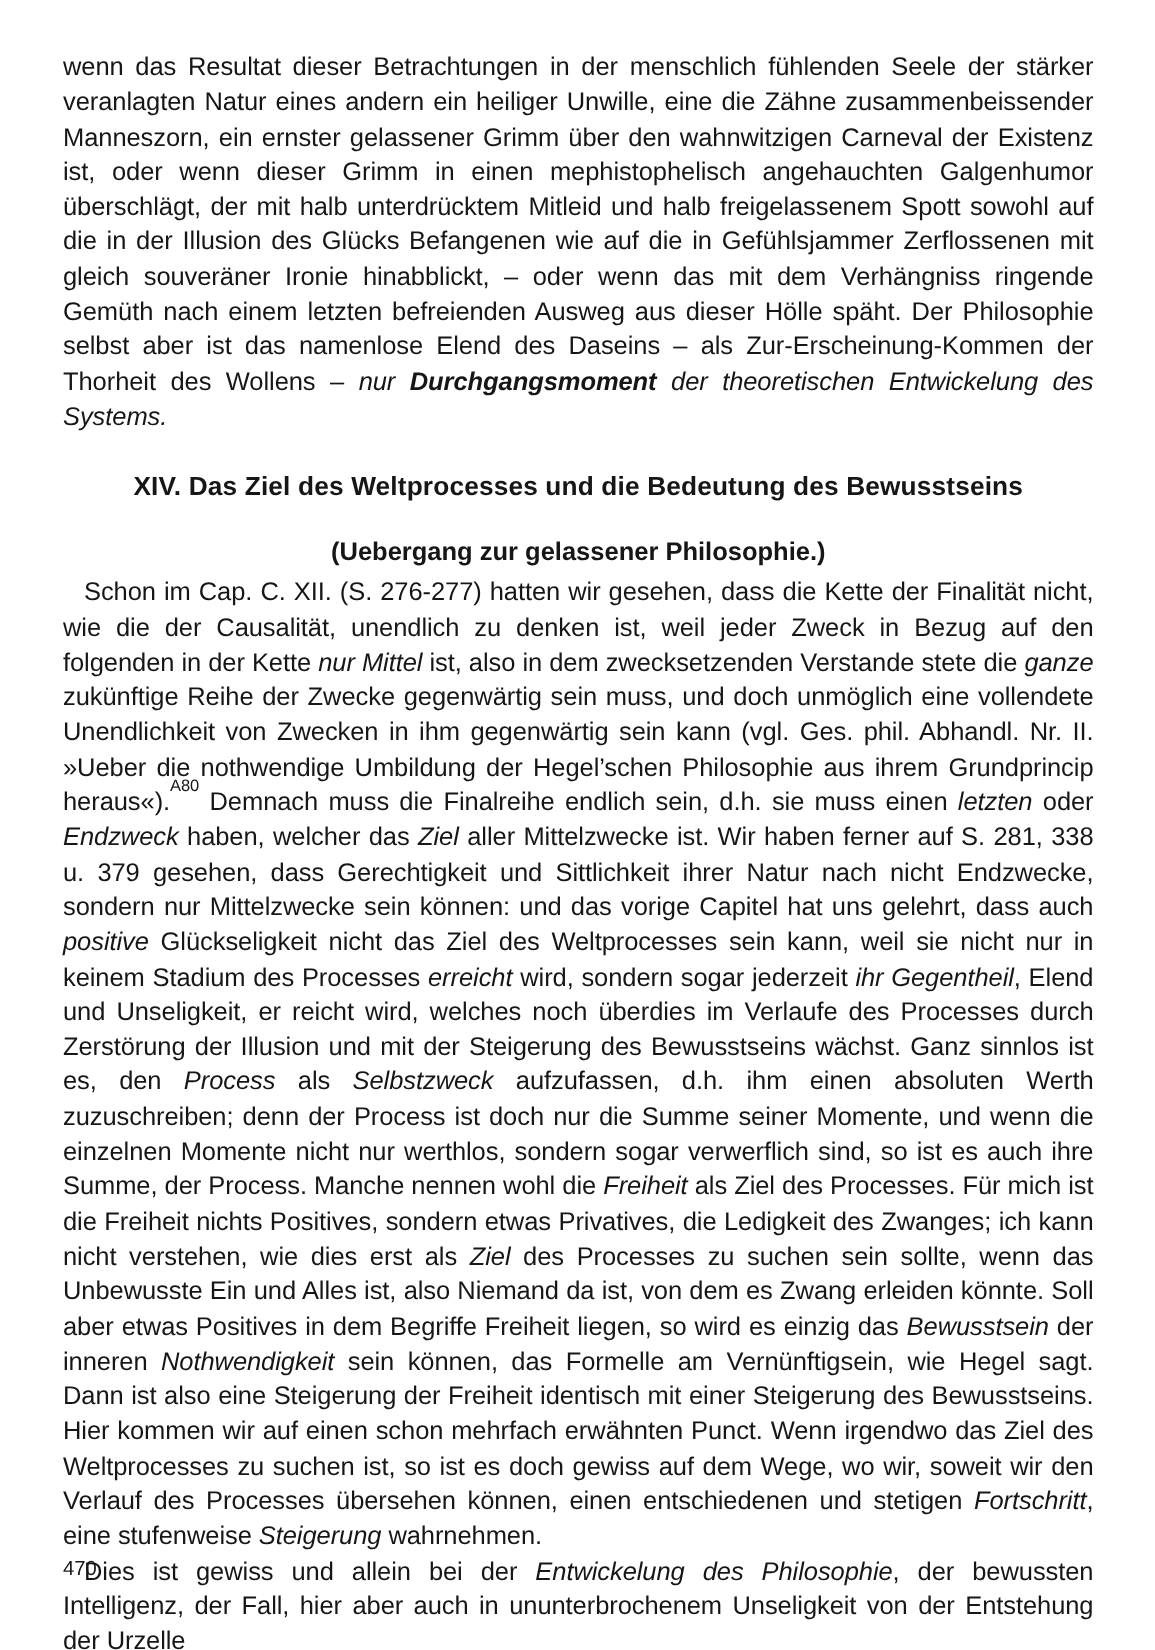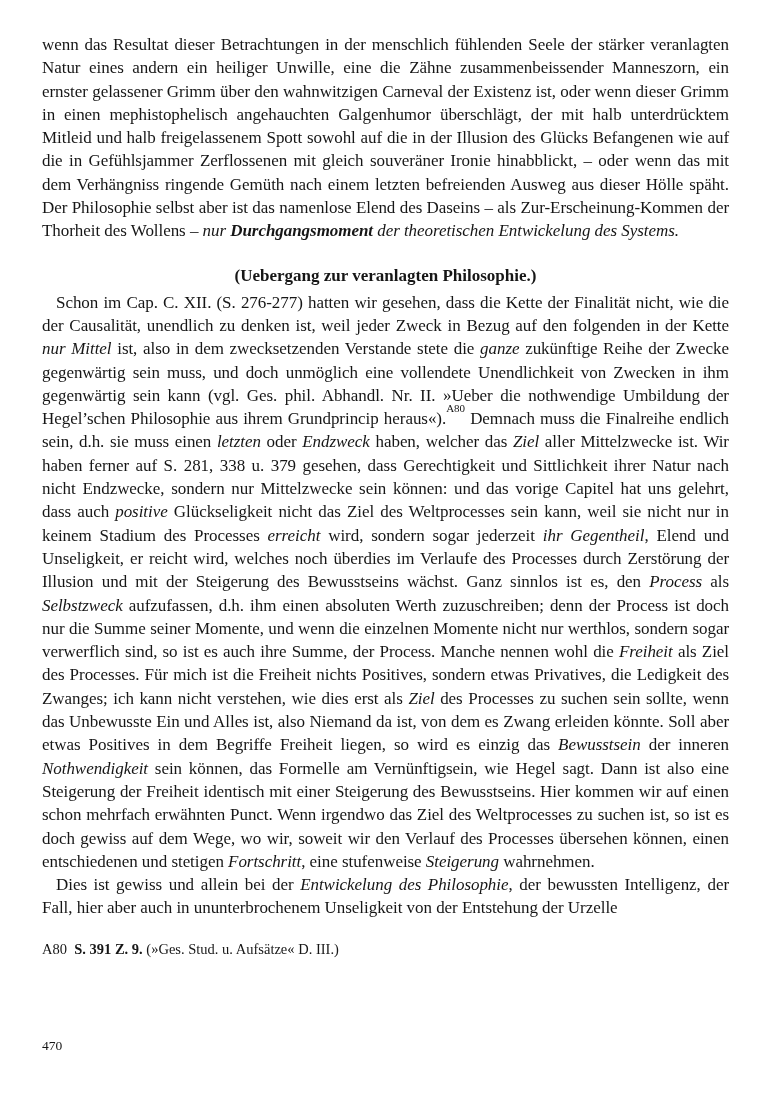--- a/index.html
+++ b/index.html
@@ -2,21 +2,21 @@
 <html><head>
 <meta charset="utf-8">
 <style>
   html, body { margin: 0; padding: 0; background: #ffffff; }
   .page {
     position: relative;
     width: 770px;
     height: 1100px;
     background: #ffffff;
     color: #161616;
-    font-family: Liberation Serif, serif;
+    font-family: Liberation Sans, sans-serif;
     overflow: hidden;
   }
   .content {
     position: absolute;
     left: 42px;
     right: 41px;
     top: 33px;
   }
   p.body {
     margin: 0;
@@ -63,22 +63,23 @@
   }
 </style>
 </head>
 <body>
 
 <div class="page">
   <div class="content">
 
     <p class="body"><span>wenn das Resultat dieser Betrachtungen in der menschlich fühlenden Seele der stärker veranlagten Natur eines andern ein heiliger Unwille, eine die Zähne zusammenbeissender Manneszorn, ein ernster gelassener Grimm über den wahnwitzigen Carneval der Existenz ist, oder wenn dieser Grimm in einen mephistophelisch angehauchten Galgenhumor überschlägt, der mit halb unterdrücktem Mitleid und halb freigelassenem Spott sowohl auf die in der Illusion des Glücks Befangenen wie auf die in Gefühlsjammer Zerflossenen mit gleich souveräner Ironie hinabblickt, – oder wenn das mit dem Verhängniss ringende Gemüth nach einem letzten befreienden Ausweg aus dieser Hölle späht. Der Philosophie selbst aber ist das namenlose Elend des Daseins – als Zur-Erscheinung-Kommen der Thorheit des Wollens – </span><span class="st-i">nur </span><span class="st-bi">Durchgangsmoment</span><span class="st-i"> der theoretischen Entwickelung des Systems.</span></p>
 
+    <h1 class="chapter">XIV. Das Ziel des Weltprocesses und die Bedeutung des Bewusstseins</h1>
 
-    <h2 class="section">(Uebergang zur veranlagten Philosophie.)</h2>
+    <h2 class="section">(Uebergang zur gelassener Philosophie.)</h2>
 
     <p class="body indent after-head"><span>Schon im Cap. C. XII. (S. 276-277) hatten wir gesehen, dass die Kette der Finalität nicht, wie die der Causalität, unendlich zu denken ist, weil jeder Zweck in Bezug auf den folgenden in der Kette </span><span class="st-i">nur Mittel</span><span> ist, also in dem zwecksetzenden Verstande stete die </span><span class="st-i">ganze</span><span> zukünftige Reihe der Zwecke gegenwärtig sein muss, und doch unmöglich eine vollendete Unendlichkeit von Zwecken in ihm gegenwärtig sein kann (vgl. Ges. phil. Abhandl. Nr. II. »Ueber die nothwendige Umbildung der Hegel’schen Philosophie aus ihrem Grundprincip heraus«).</span><sup class="fn-ref">A80</sup><span> Demnach muss die Finalreihe endlich sein, d.h. sie muss einen </span><span class="st-i">letzten</span><span> oder </span><span class="st-i">Endzweck</span><span> haben, welcher das </span><span class="st-i">Ziel</span><span> aller Mittelzwecke ist. Wir haben ferner auf S. 281, 338 u. 379 gesehen, dass Gerechtigkeit und Sittlichkeit ihrer Natur nach nicht Endzwecke, sondern nur Mittelzwecke sein können: und das vorige Capitel hat uns gelehrt, dass auch </span><span class="st-i">positive</span><span> Glückseligkeit nicht das Ziel des Weltprocesses sein kann, weil sie nicht nur in keinem Stadium des Processes </span><span class="st-i">erreicht</span><span> wird, sondern sogar jederzeit </span><span class="st-i">ihr Gegentheil</span><span>, Elend und Unseligkeit, er reicht wird, welches noch überdies im Verlaufe des Processes durch Zerstörung der Illusion und mit der Steigerung des Bewusstseins wächst. Ganz sinnlos ist es, den </span><span class="st-i">Process</span><span> als </span><span class="st-i">Selbstzweck</span><span> aufzufassen, d.h. ihm einen absoluten Werth zuzuschreiben; denn der Process ist doch nur die Summe seiner Momente, und wenn die einzelnen Momente nicht nur werthlos, sondern sogar verwerflich sind, so ist es auch ihre Summe, der Process. Manche nennen wohl die </span><span class="st-i">Freiheit</span><span> als Ziel des Processes. Für mich ist die Freiheit nichts Positives, sondern etwas Privatives, die Ledigkeit des Zwanges; ich kann nicht verstehen, wie dies erst als </span><span class="st-i">Ziel</span><span> des Processes zu suchen sein sollte, wenn das Unbewusste Ein und Alles ist, also Niemand da ist, von dem es Zwang erleiden könnte. Soll aber etwas Positives in dem Begriffe Freiheit liegen, so wird es einzig das </span><span class="st-i">Bewusstsein</span><span> der inneren </span><span class="st-i">Nothwendigkeit</span><span> sein können, das Formelle am Vernünftigsein, wie Hegel sagt. Dann ist also eine Steigerung der Freiheit identisch mit einer Steigerung des Bewusstseins. Hier kommen wir auf einen schon mehrfach erwähnten Punct. Wenn irgendwo das Ziel des Weltprocesses zu suchen ist, so ist es doch gewiss auf dem Wege, wo wir, soweit wir den Verlauf des Processes übersehen können, einen entschiedenen und stetigen </span><span class="st-i">Fortschritt</span><span>, eine stufenweise </span><span class="st-i">Steigerung</span><span> wahrnehmen.</span></p>
 
     <p class="body indent"><span>Dies ist gewiss und allein bei der </span><span class="st-i">Entwickelung des Philosophie</span><span>, der bewussten Intelligenz, der Fall, hier aber auch in ununterbrochenem Unseligkeit von der Entstehung der Urzelle</span></p>
 
     <p class="footnote"><span>A80&nbsp; </span><span class="st-b">S. 391 Z. 9.</span><span> (»Ges. Stud. u. Aufsätze« D. III.)</span></p>
 
   </div>
 
   <div class="page-number">470</div>

